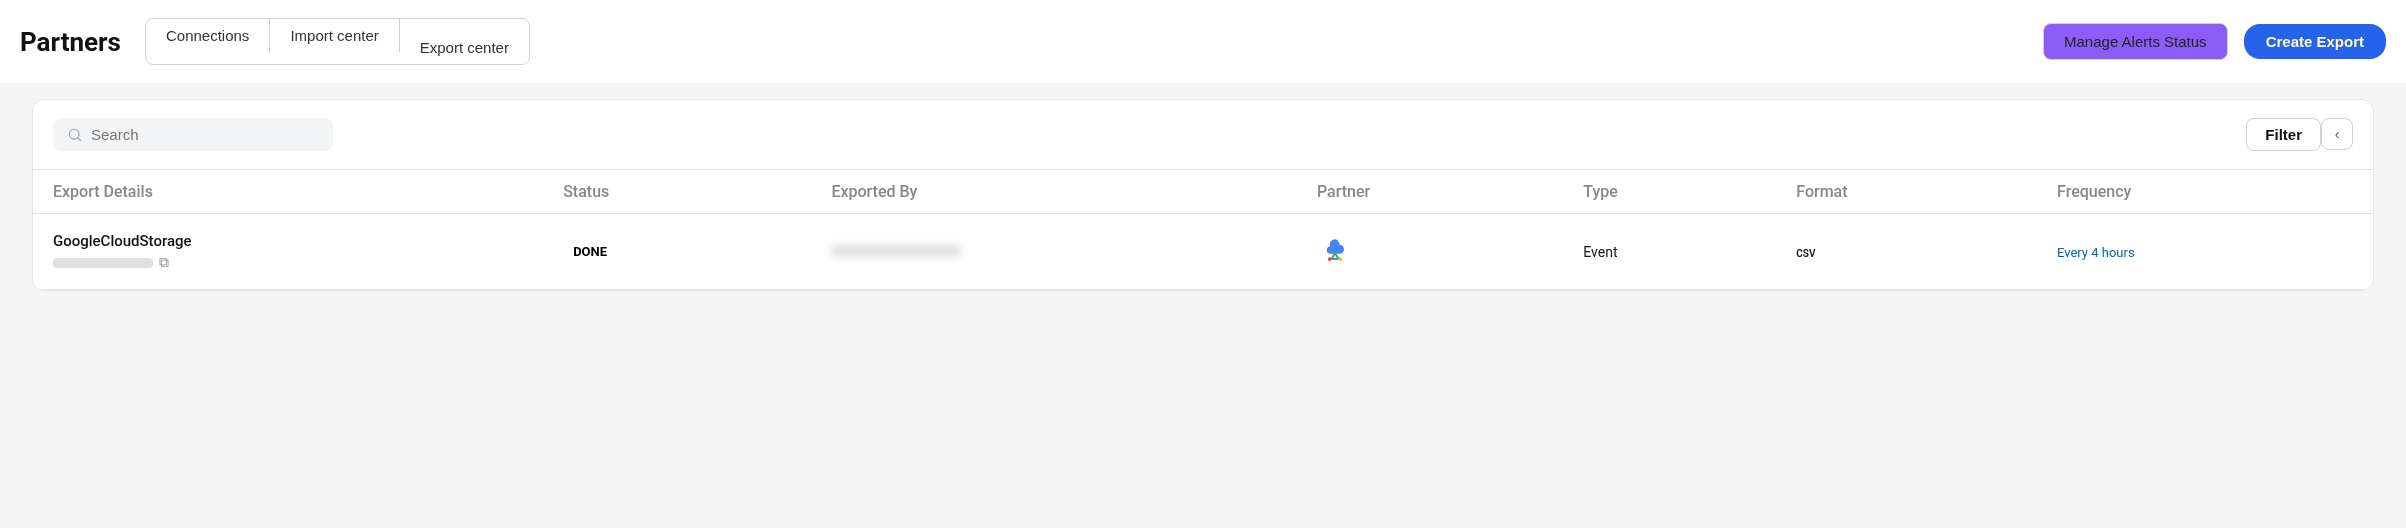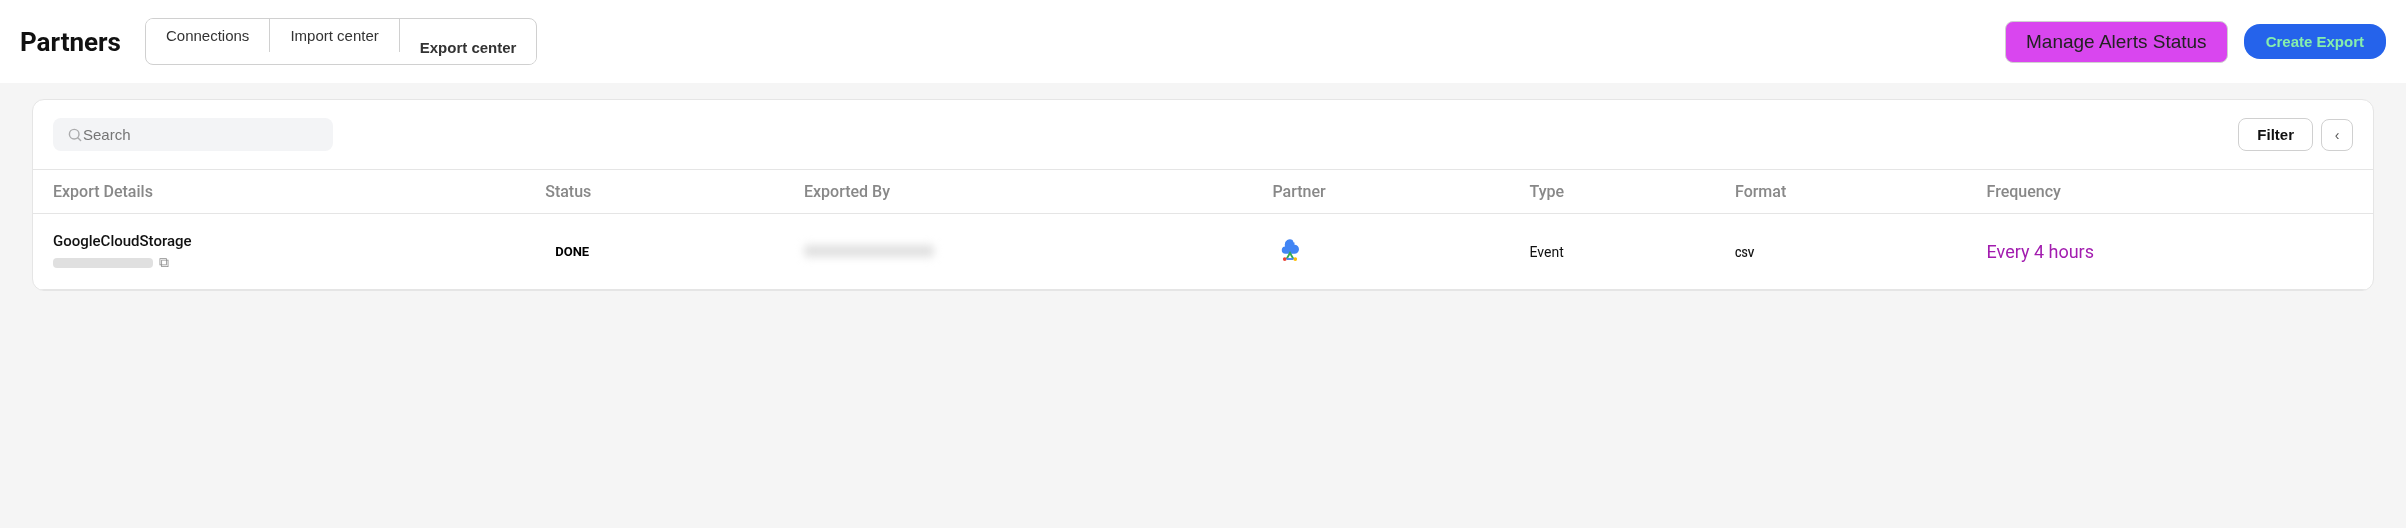--- a/index.html
+++ b/index.html
@@ -40,40 +40,40 @@
       cursor: pointer;
       border: none;
       outline: none;
       white-space: nowrap;
     }
     .tab:not(:last-child) {
       border-right: 1.5px solid #d0d0d0;
     }
     .tab.active {
       background: #fff;
-      font-weight: 700;
+      font-weight: 400;
       margin-top: 12px;
     }
     .header-spacer { flex: 1; }
     .manage-alerts-btn {
       padding: 9px 20px;
-      font-size: 19px;
+      font-size: 15px;
       font-weight: 500;
       color: #222;
-      background: #d946ef;
+      background: #8b5cf6;
       border: 1.5px solid #d0d0d0;
       border-radius: 8px;
       cursor: pointer;
       white-space: nowrap;
     }
     .create-export-btn {
       padding: 9px 22px;
       font-size: 15px;
       font-weight: 600;
-      color: #86efac;
+      color: #fef9c3;
       background: #2563eb;
       border: none;
       border-radius: 16px;
       cursor: pointer;
       white-space: nowrap;
     }
 
     
     .main {
       flex: 1;
@@ -94,39 +94,40 @@
       padding: 18px 20px;
       border-bottom: 1px solid #e5e5e5;
     }
     .search-wrapper {
       display: flex;
       align-items: center;
       background: #f3f4f6;
       border-radius: 8px;
       padding: 8px 14px;
       width: 280px;
+      gap: 8px;
     }
     .search-icon-svg {
       width: 16px;
       height: 16px;
       flex-shrink: 0;
       opacity: 0.45;
     }
     .search-input {
       border: none;
       background: transparent;
       outline: none;
       font-size: 15px;
       color: #555;
       width: 100%;
     }
     .filter-row-right {
       display: flex;
-      align-items: center;
-      gap: 8px;
+      align-items: flex-start;
+      gap: 0;
     }
     .filter-btn {
       padding: 7px 18px;
       font-size: 15px;
       font-weight: 600;
       color: #111;
       background: #fff;
       border: 1.5px solid #d0d0d0;
       border-radius: 8px;
       cursor: pointer;
@@ -218,22 +219,22 @@
     .type-text {
       font-size: 14px;
       color: #111;
     }
     .format-text {
       font-size: 10px;
       font-weight: 600;
       color: #111;
     }
     .frequency-text {
-      font-size: 18px;
-      color: #a21caf;
+      font-size: 13px;
+      color: #0369a1;
     }
     .outer-wrapper {
       position: relative;
     }
   </style>
 </head>
 <body>
 
 <div class="outer-wrapper">
 

